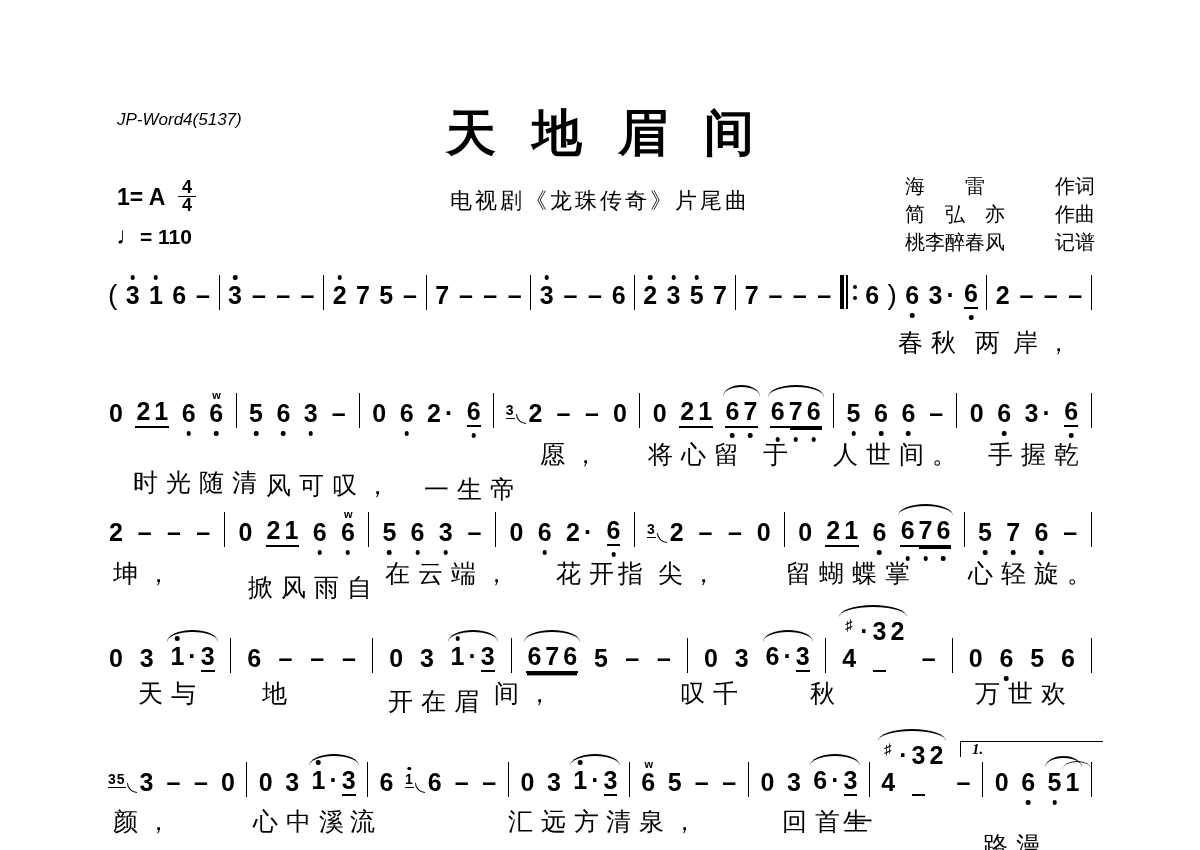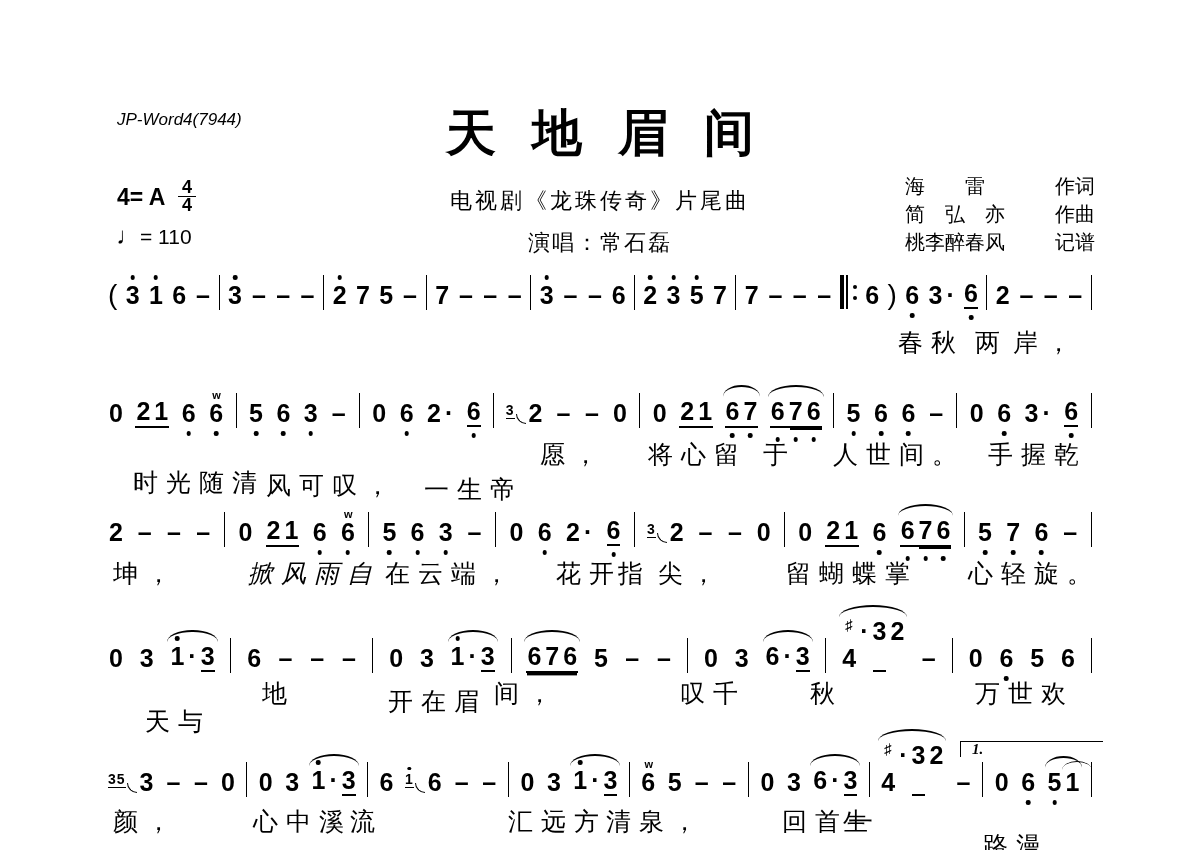--- a/index.html
+++ b/index.html
@@ -11,21 +11,21 @@
   .title{display:inline-block;font-family:"Liberation Serif",serif;font-weight:700;font-size:50px;
          letter-spacing:36px;padding-left:36px;}
   .subtitle-wrap{position:absolute;left:0;right:0;top:186px;text-align:center;}
   .subtitle{font-family:"Liberation Serif",serif;font-size:22px;letter-spacing:3px;}
   .singer-wrap{position:absolute;left:0;right:0;top:228px;text-align:center;}
   .singer{font-family:"Liberation Serif",serif;font-size:22px;letter-spacing:2px;}
   .keysig{position:absolute;left:117px;top:184px;font-size:23px;font-weight:700;}
   .meter{position:absolute;left:178px;top:180px;width:18px;text-align:center;font-weight:700;font-size:18px;line-height:15px;}
   .meter .mt{border-bottom:1.6px solid #000;display:block;padding-bottom:1px;}
   .meter .mb{display:block;padding-top:1px;}
-  .tempo{position:absolute;left:116px;top:222px;font-size:21px;font-weight:400;}
+  .tempo{position:absolute;left:116px;top:222px;font-size:21px;font-weight:700;}
   .tempo .nq{font-size:24px;}
   .credits{position:absolute;left:905px;top:172px;width:190px;font-family:"Liberation Serif",serif;
            font-size:20px;line-height:28px;}
   .credit-row{display:flex;justify-content:space-between;}
   
   .music-line{position:absolute;left:108px;width:984px;height:46px;}
   .notes-row{display:flex;justify-content:space-between;align-items:flex-end;height:42px;}
   .ml1{top:268px}.ml2{top:386px}.ml3{top:505px}.ml4{top:631px}.ml5{top:755px}
   .tok{position:relative;}
   .bar{width:0;border-left:1.6px solid #000;height:35px;}
@@ -61,33 +61,30 @@
   
   .volta{position:absolute;left:960px;top:741px;width:142px;height:15px;
          border-top:1.8px solid #000;border-left:1.8px solid #000;}
   .volta span{position:absolute;left:11px;top:-1px;font-family:"Liberation Serif",serif;
               font-style:italic;font-size:15px;font-weight:600;}
 </style>
 </head>
 <body>
 
 <div id="page">
-  <div class="brand">JP-Word4(7944)</div>
+  <div class="brand">JP-Word4(5137)</div>
 
   <div class="title-wrap">
     <span class="title">天地眉间</span>
   </div>
   <div class="subtitle-wrap">
     <span class="subtitle">电视剧《龙珠传奇》片尾曲</span>
   </div>
-  <div class="singer-wrap">
-    <span class="singer">演唱：常石磊</span>
-  </div>
 
-  <div class="keysig">4= A</div>
+  <div class="keysig">1= A</div>
   <div class="meter">
     <span class="mt">4</span>
     <span class="mb">4</span>
   </div>
   <div class="tempo"><span class="nq">♩</span><span>= 110</span></div>
 
   <div class="credits" id="credits">
       <div class="credit-row">
         <span>海　　雷</span>
         <span>作词</span>
@@ -939,28 +936,28 @@
       <div class="lyric" style="left: 1013px; top: 326px;">岸，</div>
       <div class="lyric" style="left: 133px; top: 438px; margin-top: 28px;">时光随清</div>
       <div class="lyric" style="left: 266px; top: 438px; margin-top: 31px;">风可叹，</div>
       <div class="lyric" style="left: 424px; top: 438px; margin-top: 35px;">一生帝</div>
       <div class="lyric" style="left: 540px; top: 438px;">愿，</div>
       <div class="lyric" style="left: 648px; top: 438px;">将心留</div>
       <div class="lyric" style="left: 763px; top: 438px;">于</div>
       <div class="lyric" style="left: 833px; top: 438px;">人世间。</div>
       <div class="lyric" style="left: 988px; top: 438px;">手握乾</div>
       <div class="lyric" style="left: 113px; top: 557px;">坤，</div>
-      <div class="lyric" style="left: 248px; top: 557px; font-style: italic;">掀风雨自</div>
+      <div class="lyric" style="left: 248px; top: 571px;">掀风雨自</div>
       <div class="lyric" style="left: 385px; top: 557px;">在云端，</div>
       <div class="lyric" style="left: 556px; top: 557px;">花开</div>
       <div class="lyric" style="left: 618px; top: 557px;">指</div>
       <div class="lyric" style="left: 658px; top: 557px;">尖，</div>
       <div class="lyric" style="left: 786px; top: 557px;">留蝴蝶掌</div>
       <div class="lyric" style="left: 968px; top: 557px;">心轻旋。</div>
-      <div class="lyric" style="left: 145px; top: 677px; margin-top: 28px;">天与</div>
+      <div class="lyric" style="left: 138px; top: 677px;">天与</div>
       <div class="lyric" style="left: 262px; top: 677px;">地</div>
       <div class="lyric" style="left: 388px; top: 677px; margin-top: 8px;">开在眉</div>
       <div class="lyric" style="left: 494px; top: 677px;">间，</div>
       <div class="lyric" style="left: 680px; top: 677px;">叹千</div>
       <div class="lyric" style="left: 810px; top: 677px;">秋</div>
       <div class="lyric" style="left: 975px; top: 677px;">万世欢</div>
       <div class="lyric" style="left: 113px; top: 805px;">颜，</div>
       <div class="lyric" style="left: 253px; top: 805px;">心中溪</div>
       <div class="lyric" style="left: 350px; top: 805px;">流</div>
       <div class="lyric" style="left: 508px; top: 805px;">汇远方</div>

